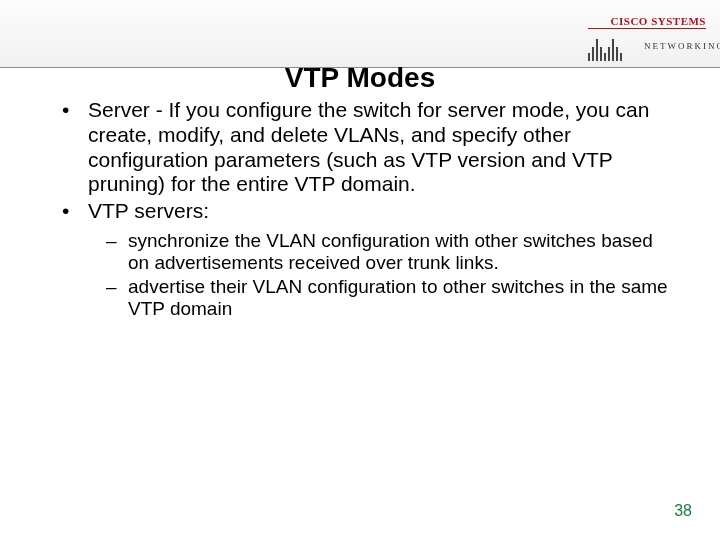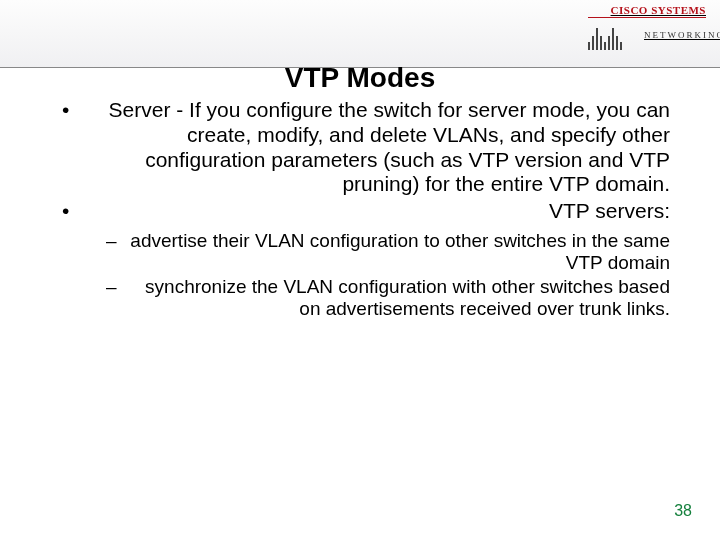--- a/index.html
+++ b/index.html
@@ -25,25 +25,24 @@
     width: 100%;
     text-align: center;
     font-size: 28px;
     font-weight: bold;
     color: #000;
     margin-top: 44px;
   }
   .logo {
     position: absolute;
     right: 14px;
-    top: 4px;
+    top: 15px;
     width: 118px;
     height: 60px;
     text-align: left;
-    text-decoration: underline;
   }
   .logo-top {
     font-family: "Times New Roman", serif;
     font-size: 11px;
     font-weight: bold;
     letter-spacing: 0.5px;
     color: #b5121b;
     border-bottom: 1px solid #b5121b;
     padding-bottom: 1px;
     margin-bottom: 2px;
@@ -82,21 +81,20 @@
     line-height: 1.18;
   }
   ul.main {
     list-style: none;
     padding-left: 48px;
   }
   ul.main > li {
     position: relative;
     margin-bottom: 2px;
     padding-right: 10px;
-    text-align: right;
   }
   ul.main > li::before {
     content: "•";
     position: absolute;
     left: -26px;
     top: 0;
     font-size: 21px;
   }
   ul.sub {
     list-style: none;
@@ -149,20 +147,20 @@
     </div>
   </div>
 </div>
 
 <div class="content">
   <ul class="main">
     <li>Server - If you configure the switch for server mode, you can create, modify, and delete VLANs, and specify other configuration parameters (such as VTP version and VTP pruning) for the entire VTP domain.</li>
     <li>
       <span>VTP servers:</span>
       <ul class="sub">
+        <li>synchronize the VLAN configuration with other switches based on advertisements received over trunk links.</li>
         <li>advertise their VLAN configuration to other switches in the same VTP domain</li>
-        <li>synchronize the VLAN configuration with other switches based on advertisements received over trunk links.</li>
       </ul>
     </li>
   </ul>
 </div>
 
 <div class="page-num">38</div>
 
 </body></html>

